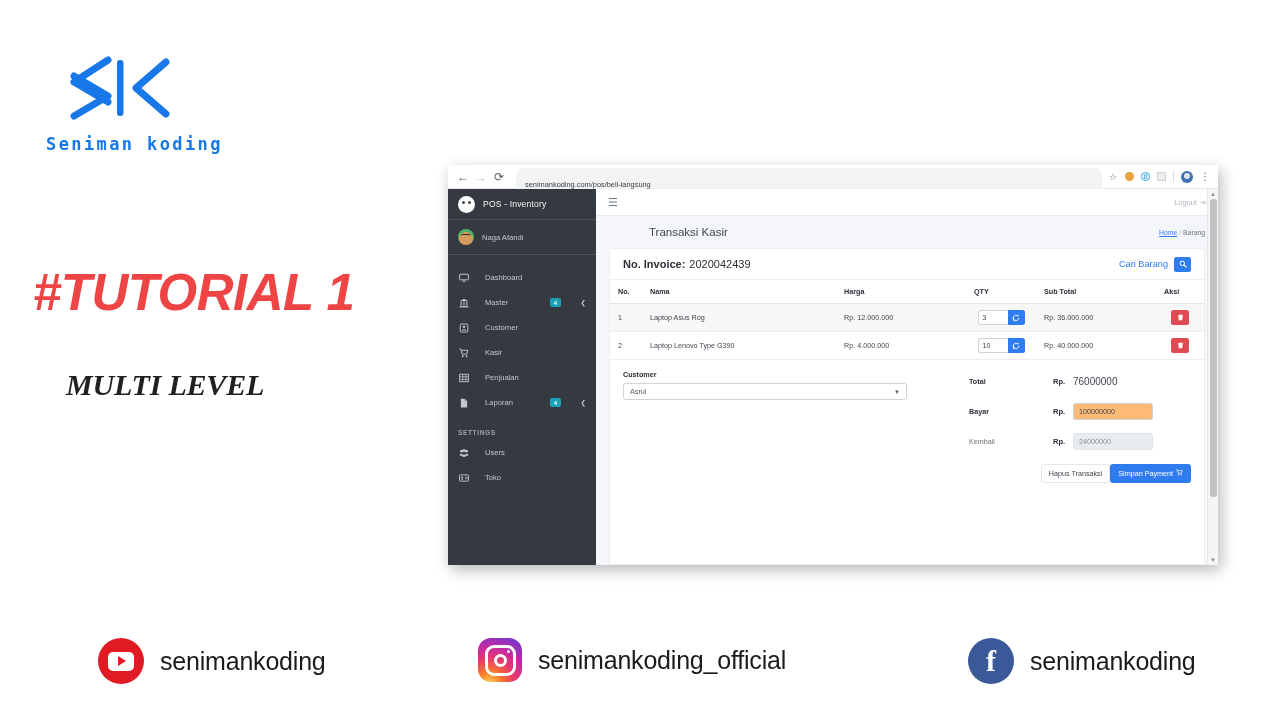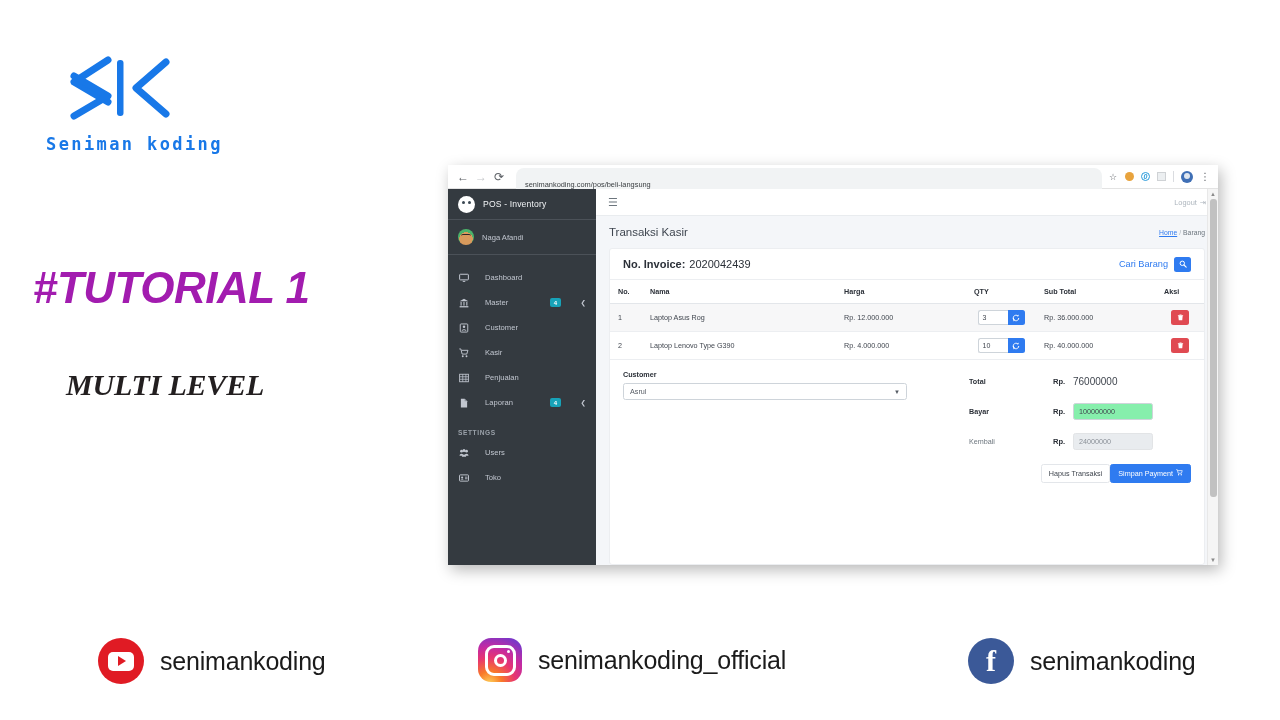--- a/index.html
+++ b/index.html
@@ -16,22 +16,22 @@
   .logo-mark { width:120px; height:72px; margin-left:22px; }
   .logo-text {
     margin-top:6px; margin-left:6px;
     color:#1878e8; font-size:17px; font-weight:700;
     letter-spacing:2.4px;
     font-family:"DejaVu Sans Mono", monospace;
   }
 
   .tut-head {
     position:absolute; left:33px; top:263px;
-    font-size:44px; font-weight:700; font-style:italic;
-    color:#a21caf; letter-spacing:-0.5px;
+    font-size:51px; font-weight:700; font-style:italic;
+    color:#ef4444; letter-spacing:-0.5px;
     font-family:"Liberation Sans", sans-serif;
   }
   .tut-sub1 {
     position:absolute; left:66px; top:325px;
     font-size:31px; font-weight:700; font-style:italic;
     color:#231f20; letter-spacing:-0.3px;
   }
   .tut-sub2 {
     position:absolute; left:66px; top:368px;
     font-size:30px; font-weight:800; font-style:italic;
@@ -152,20 +152,21 @@
     height:27px; background:#ffffff; border-bottom:1px solid #e9ecef;
     display:flex; align-items:center; padding:0 12px; flex:none;
   }
   .hamburger { font-size:11px; color:#6c757d; line-height:1; }
   .topbar-spacer { flex:1; }
   .logout { font-size:7.4px; color:#adb5bd; display:flex; align-items:center; gap:3px; }
 
   .page-head {
     height:32px; display:flex; align-items:center; padding:0 13px; flex:none;
     background:#f4f6f9;
+    margin-left:40px;
   }
   .page-title { font-size:11.5px; color:#3f4650; font-weight:400; }
   .crumb-spacer { flex:1; }
   .crumb { font-size:6.8px; color:#6c757d; }
   .crumb a { color:#2f7bf0; }
   .crumb .sep { color:#adb5bd; margin:0 2px; }
 
   .card {
     margin:0 13px; background:#ffffff; border:1px solid #eceef1;
     border-radius:3px; flex:1; display:flex; flex-direction:column; min-height:0;
@@ -230,21 +231,21 @@
   .cust-select .sel-caret { margin-left:auto; font-size:6px; color:#555b63; }
 
   .pay-right { flex:1; padding-left:52px; }
   .pay-row { display:flex; align-items:center; height:22px; margin-bottom:8px; }
   .pay-name { width:84px; font-size:7.2px; font-weight:700; color:#2b3038; }
   .pay-name.muted { font-weight:400; color:#6c757d; }
   .pay-rp { width:20px; font-size:7.6px; font-weight:700; color:#2b3038; }
   .pay-val { font-size:10px; color:#40464f; }
   .pay-input {
     width:80px; height:17px; border:1px solid #ced4da; border-radius:2.5px;
-    background:#86efac; display:flex; align-items:center; padding:0 5px;
+    background:#fdba74; display:flex; align-items:center; padding:0 5px;
     font-size:7.2px; color:#40464f;
   }
   .pay-input.readonly { background:#e9ecef; border-color:#e2e4e6; color:#8a9097; }
 
   .pay-actions { display:flex; justify-content:flex-end; gap:0; padding:4px 13px 10px; }
   .btn-ghost {
     border:1px solid #e3e6ea; background:#fff; border-radius:2.5px;
     font-size:7.2px; color:#40464f; padding:4px 7px;
   }
   .btn-primary {

